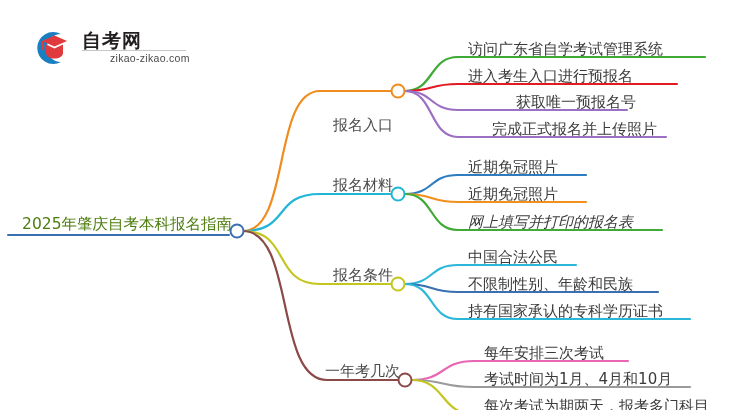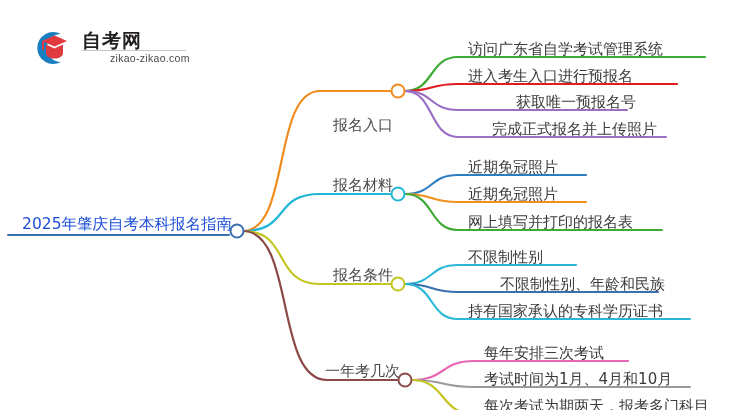--- a/index.html
+++ b/index.html
@@ -77,21 +77,21 @@
   
   .lbl {
     position: absolute;
     white-space: nowrap;
     color: #3a3a3a;
     font-family: "DejaVu Sans", "Liberation Sans", sans-serif;
     line-height: 1;
   }
   .lbl-root {
     font-size: 15.5px;
-    color: #1d4ed8;
+    color: #4d7c0f;
   }
   .lbl-branch {
     font-size: 15px;
     color: #4a4a4a;
   }
   .lbl-leaf {
     font-size: 15px;
     color: #3a3a3a;
   }
 </style>
@@ -160,24 +160,24 @@
   <div id="labels">
       <div class="lbl lbl-root" style="right: 518px; top: 201px;">2025年肇庆自考本科报名指南</div>
       <div class="lbl lbl-branch" style="right: 357px; top: 59px; margin-top: 43px;">报名入口</div>
       <div class="lbl lbl-leaf" style="left: 468px; top: 26px;">访问广东省自学考试管理系统</div>
       <div class="lbl lbl-leaf" style="left: 468px; top: 53px;">进入考生入口进行预报名</div>
       <div class="lbl lbl-leaf" style="left: 468px; top: 79px; margin-left: 48px;">获取唯一预报名号</div>
       <div class="lbl lbl-leaf" style="left: 468px; top: 106px; margin-left: 24px;">完成正式报名并上传照片</div>
       <div class="lbl lbl-branch" style="right: 357px; top: 162px;">报名材料</div>
       <div class="lbl lbl-leaf" style="left: 468px; top: 144px;">近期免冠照片</div>
       <div class="lbl lbl-leaf" style="left: 468px; top: 171px;">近期免冠照片</div>
-      <div class="lbl lbl-leaf" style="left: 468px; top: 199px;">网上填写并打印的报名表</div>
+      <div class="lbl lbl-leaf" style="left: 468px; top: 199px; font-style: italic;">网上填写并打印的报名表</div>
       <div class="lbl lbl-branch" style="right: 357px; top: 252px; margin-left: 34px;">报名条件</div>
-      <div class="lbl lbl-leaf" style="left: 468px; top: 234px;">不限制性别</div>
-      <div class="lbl lbl-leaf" style="left: 468px; top: 261px; margin-left: 32px;">不限制性别、年龄和民族</div>
+      <div class="lbl lbl-leaf" style="left: 468px; top: 234px;">中国合法公民</div>
+      <div class="lbl lbl-leaf" style="left: 468px; top: 261px;">不限制性别、年龄和民族</div>
       <div class="lbl lbl-leaf" style="left: 468px; top: 288px;">持有国家承认的专科学历证书</div>
       <div class="lbl lbl-branch" style="right: 350px; top: 348px;">一年考几次</div>
       <div class="lbl lbl-leaf" style="left: 484px; top: 330px;">每年安排三次考试</div>
       <div class="lbl lbl-leaf" style="left: 484px; top: 356px;">考试时间为1月、4月和10月</div>
       <div class="lbl lbl-leaf" style="left: 484px; top: 383px; text-align: center;">每次考试为期两天，报考多门科目</div>
     </div>
 
 </div>
 
 </body></html>

